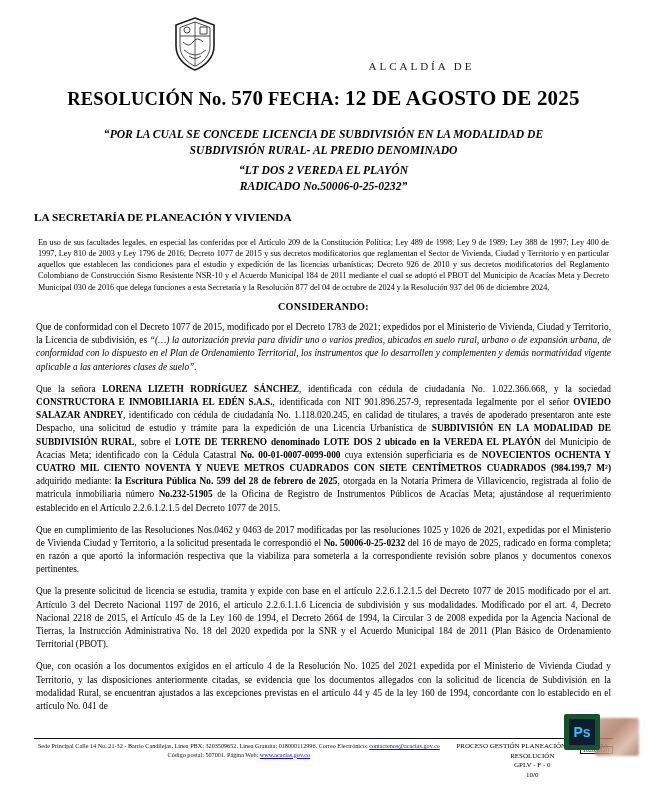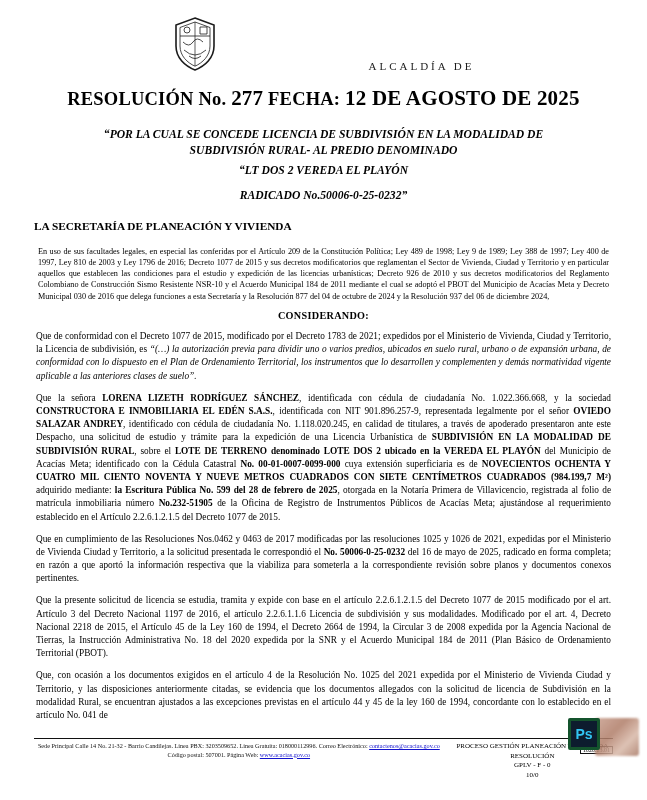--- a/index.html
+++ b/index.html
@@ -91,21 +91,21 @@
     font-weight: bold;
     font-style: italic;
     font-size: 11.6px;
     margin-top: 6px;
   }
   .radicado {
     text-align: center;
     font-weight: bold;
     font-style: italic;
     font-size: 11.6px;
-    margin-top: 12px;
+    margin-top: 3px;
   }
 
   .secretaria {
     font-weight: bold;
     font-size: 11.3px;
     margin-top: 17px;
     line-height: 1.35;
   }
 
   
@@ -185,21 +185,21 @@
     width: 26px;
     height: 26px;
     background: #0d1c2e;
     color: #31c5f4;
     font-family: "Liberation Sans", sans-serif;
     font-weight: bold;
     font-size: 14px;
     display: flex;
     align-items: center;
     justify-content: center;
-    border: 3px solid #14532d;
+    border: 5px solid #14532d;
     border-radius: 2px;
   }
   .blur-stamp {
     position: absolute;
     right: 8px;
     bottom: 24px;
     width: 44px;
     height: 38px;
     background: linear-gradient(135deg,#c9a08f,#b07d68 40%,#d8b8a8 70%,#a97a66);
     opacity: 0.85;
@@ -228,21 +228,21 @@
         </svg>
       </div>
       <div class="header-text">
         <div class="alcaldia-de">ALCALDÍA DE</div>
       </div>
     </div>
   </div>
 
   <div class="resolucion">
     <span>RESOLUCIÓN No.</span>
-    <span class="big">277</span>
+    <span class="big">570</span>
     <span>FECHA:</span>
     <span class="big">12 DE AGOSTO DE 2025</span>
   </div>
 
   <div class="subtitle">
     <span>“POR LA CUAL SE CONCEDE LICENCIA DE SUBDIVISIÓN EN LA MODALIDAD DE</span>
     <span class="l2">SUBDIVISIÓN RURAL- AL PREDIO DENOMINADO</span>
   </div>
   <div class="predio">“LT DOS 2 VEREDA EL PLAYÓN</div>
   <div class="radicado">RADICADO No.50006-0-25-0232”</div>

